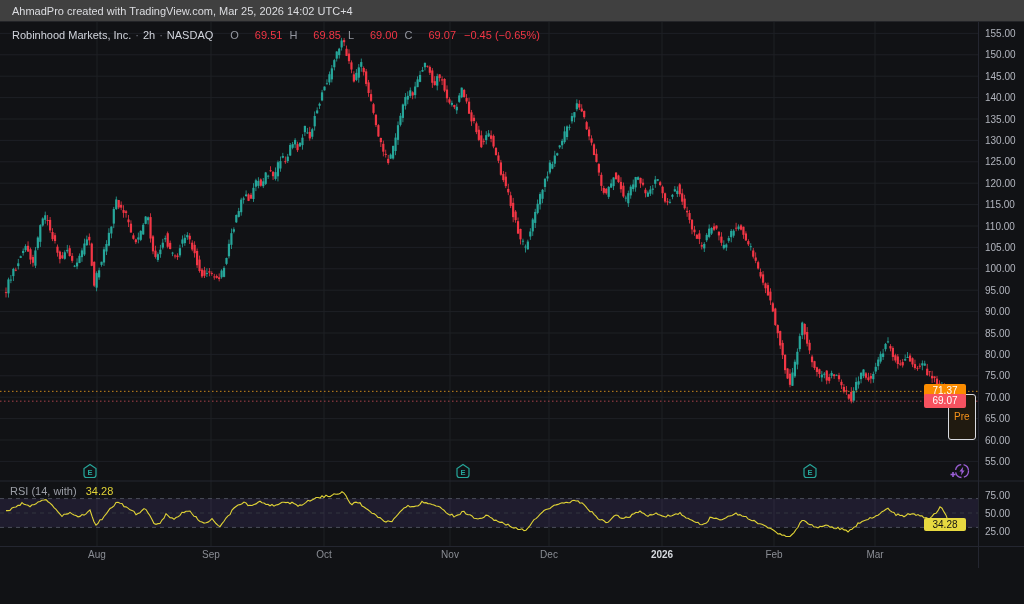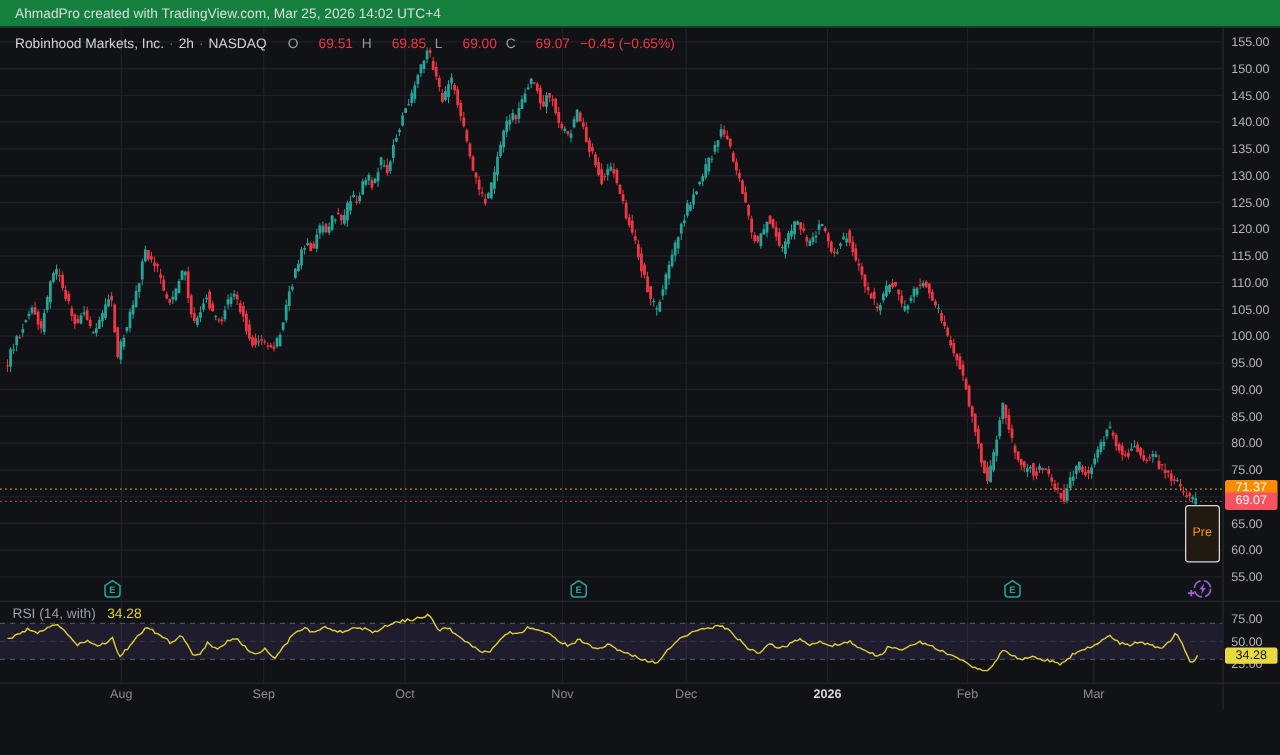--- a/index.html
+++ b/index.html
@@ -5,46 +5,46 @@
   html,body{margin:0;padding:0;background:#050506;}
   .app{
     position:relative;width:1024px;height:604px;overflow:hidden;
     background:#111215;
     font-family:"Liberation Sans", sans-serif;
     -webkit-font-smoothing:antialiased;
   }
   svg text{font-family:"Liberation Sans", sans-serif;}
   .attribution-bar{
     position:absolute;left:0;top:0;width:1024px;height:22px;
-    background:#15803d;color:#dcdde1;font-size:11px;line-height:22px;
+    background:#404040;color:#dcdde1;font-size:11px;line-height:22px;
     padding-left:12px;box-sizing:border-box;z-index:30;border-bottom:1px solid #232428;
     white-space:nowrap;
   }
   .symbol-row{
     position:absolute;left:12px;top:27px;height:16px;z-index:25;
     font-size:11px;line-height:16px;color:#d1d4dc;white-space:nowrap;
   }
   .symbol-row .sep{color:#787b86;margin:0 4px;}
   .symbol-row .ohlc{margin-left:10px;}
   .symbol-row .ltr{color:#9598a1;margin-left:7px;}
   .symbol-row .val{color:#f23645;margin-left:16px;}
   .symbol-row .chg{color:#f23645;margin-left:8px;}
   .rsi-header{
     position:absolute;left:10px;top:485px;z-index:25;font-size:11px;color:#9b9ea6;white-space:nowrap;
   }
   .rsi-header .rsi-val{color:#e0d336;margin-left:6px;}
   .flag{
-    position:absolute;z-index:26;width:42px;height:14px;left:980px;
+    position:absolute;z-index:26;width:42px;height:14px;left:924px;
     font-size:10px;line-height:14px;text-align:center;border-radius:2px;color:#fff;
   }
   .flag.pre-flag{top:384px;background:#fb8c00;}
   .flag.last-flag{top:394px;background:#f7525f;}
   .flag.rsi-flag{top:518px;height:13px;line-height:13px;background:#e7d940;color:#141414;}
   .pre-badge{
-    position:absolute;z-index:26;left:948px;top:404px;height:12px;
+    position:absolute;z-index:26;left:948px;top:394px;height:12px;
     padding:16px 5px;font-size:10px;line-height:12px;color:#f7931a;
     background:#201a10;border:1px solid #d8dae0;border-radius:3px;
   }
   .footer-bar{
     position:absolute;left:0;top:568px;width:1024px;height:36px;
     background:#1c1d20;z-index:30;display:flex;align-items:center;border-top:1px solid #232428;
   }
   .brand{display:flex;align-items:center;margin-left:14px;gap:7px;}
   .brand-name{font-size:15px;font-weight:700;color:#e6e7ea;letter-spacing:-0.2px;}
   .chart-svg{position:absolute;left:0;top:0;z-index:10;}

